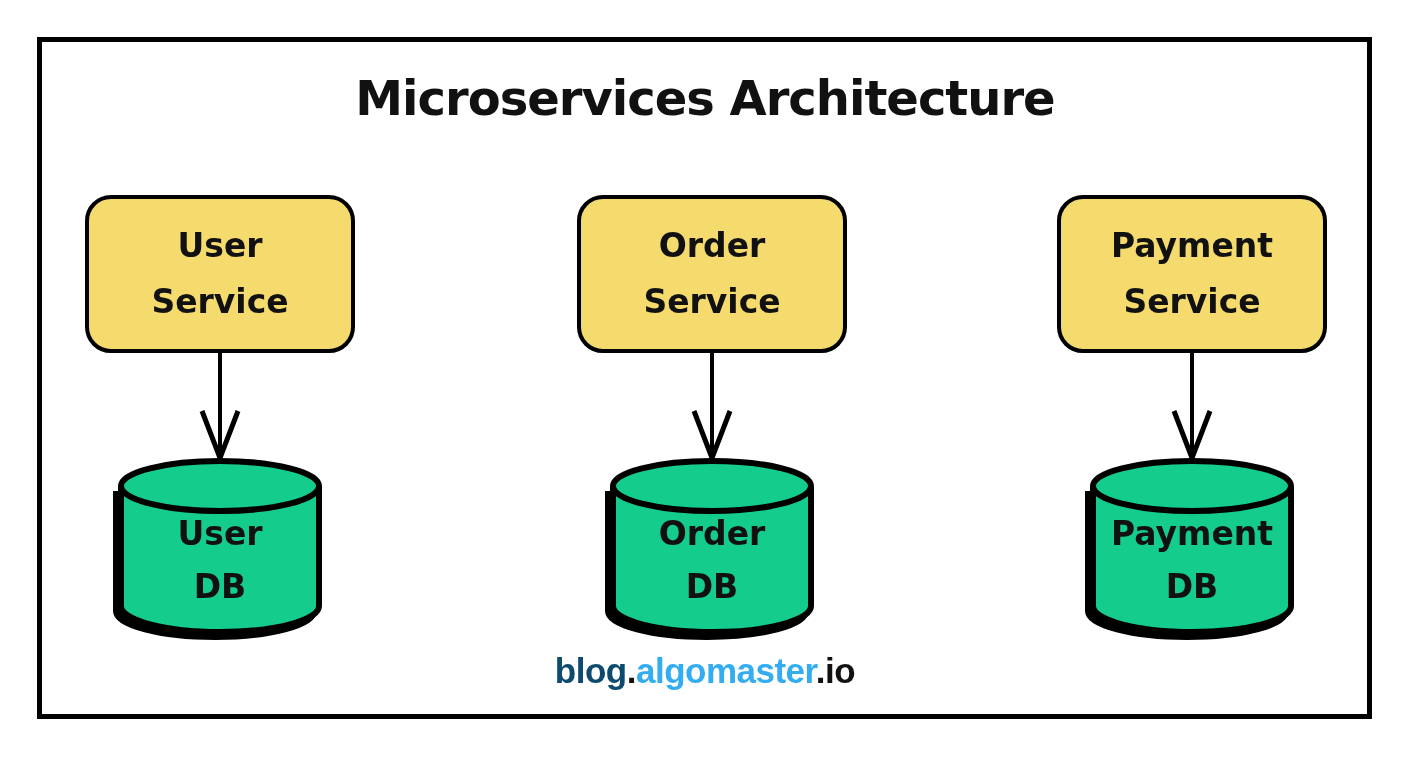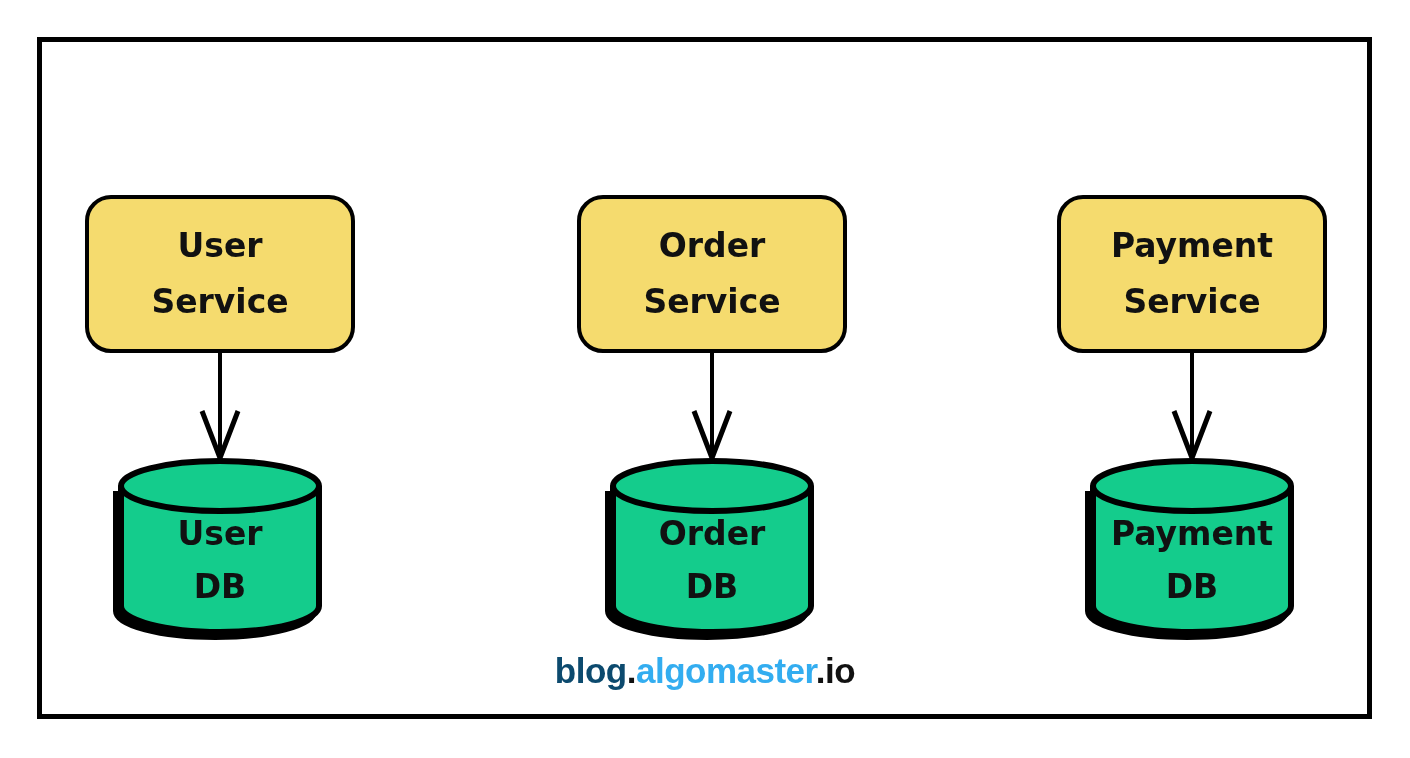--- a/index.html
+++ b/index.html
@@ -107,20 +107,21 @@
   .footer .f-algo { color: #33ADF0; text-align: center; }
   .footer .f-dark { color: #111111; }
 </style>
 </head>
 <body>
 
 <div id="canvas">
 
   <div class="frame"></div>
 
+  <div class="title">Microservices Architecture</div>
 
   <div class="service-box" style="left:85px">
     <div class="box-line">User</div>
     <div class="box-line">Service</div>
   </div>
   <svg class="arrow" style="left:195px" viewBox="0 0 50 114">
     <line x1="25" y1="0" x2="25" y2="108" stroke="#000" stroke-width="4"></line>
     <polyline points="7,61 25,108 43,61" fill="none" stroke="#000" stroke-width="5" stroke-linejoin="miter"></polyline>
   </svg>
   <div class="cylinder" style="left:109px">

